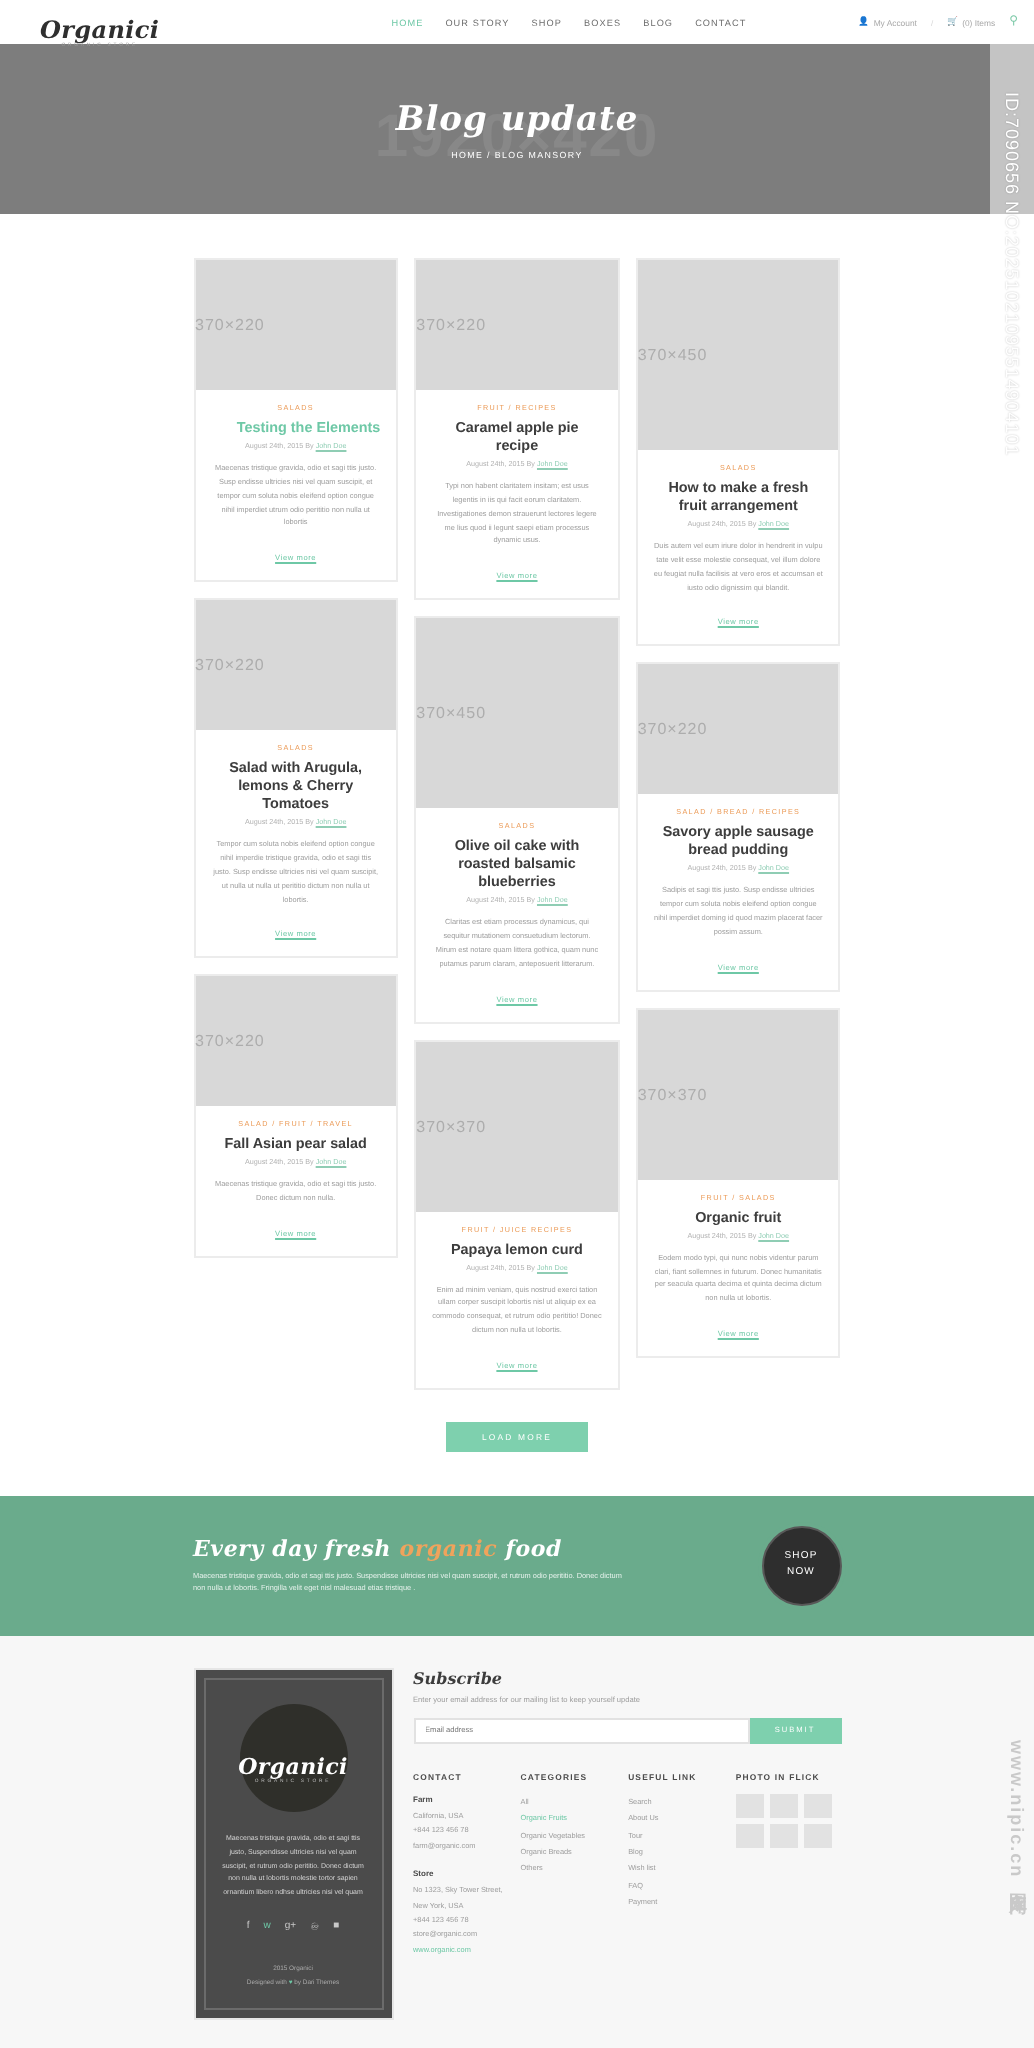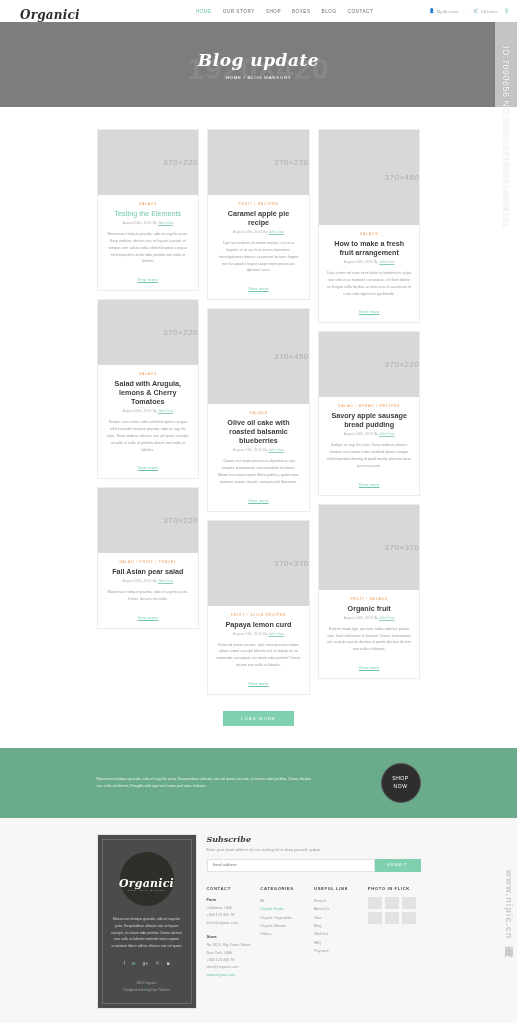--- a/index.html
+++ b/index.html
@@ -112,41 +112,41 @@
     break-inside: avoid;
     background: #ffffff;
     border: 1px solid #ececec;
     margin-bottom: 8px;
     display: inline-block;
     width: 100%;
     padding-bottom: 7px;
   }
   .thumb {
     background: #d8d8d8;
-    display: flex; align-items: center; justify-content: flex-end;
+    display: flex; align-items: center; justify-content: flex-start;
     color: #adadad;
     font-size: 8px;
     letter-spacing: .5px;
   }
   .card-body { padding: 7px 8px 0; text-align: center; }
   .cat {
     font-size: 3.6px;
     letter-spacing: .7px;
     color: #eb9a56;
     text-transform: uppercase;
     margin-bottom: 3px;
   }
   .card-title {
     font-size: 7.2px;
     line-height: 1.25;
     color: #3d3d3d;
     font-weight: bold;
     margin-bottom: 3px;
   }
-  .card-title.teal { color: #6ec8a6; font-weight: normal; }
+  .card-title.teal { color: #6ec8a6; font-weight: bold; text-align: right; }
   .meta { font-size: 3.6px; color: #b2b2b2; margin-bottom: 6px; }
   .meta a { color: #8fcdb4; text-decoration: underline; }
   .excerpt {
     font-size: 3.7px;
     line-height: 1.85;
     color: #9d9d9d;
     margin-bottom: 7px;
   }
   .viewmore {
     font-size: 3.8px;
@@ -366,20 +366,21 @@
             <span>370×370</span>
           </div><div class="card-body"><div class="cat">FRUIT / SALADS</div><div class="card-title">Organic fruit</div><div class="meta"><span>August 24th, 2015</span> <span>By</span> <a href="#">John Doe</a></div><div class="excerpt">Eodem modo typi, qui nunc nobis videntur parum clari, fiant sollemnes in futurum. Donec humanitatis per seacula quarta decima et quinta decima dictum non nulla ut lobortis.</div><a href="#" class="viewmore">View more</a></div></div></div>
     <div class="loadmore-row">
       <button class="loadmore">LOAD MORE</button>
     </div>
   </div>
 
   <div class="cta">
     <div class="cta-inner">
       <div class="cta-text">
+        <div class="cta-head"><span>Every day fresh </span><span class="accent">organic</span><span> food</span></div>
         <div class="cta-sub">Maecenas tristique gravida, odio et sagi ttis justo. Suspendisse ultricies nisi vel quam suscipit, et rutrum odio perititio. Donec dictum non nulla ut lobortis. Fringilla velit eget nisl malesuad etias tristique .</div>
       </div>
       <div class="shopnow">
         <span>SHOP</span>
         <span>NOW</span>
       </div>
     </div>
   </div>
 
   <div class="footer">

